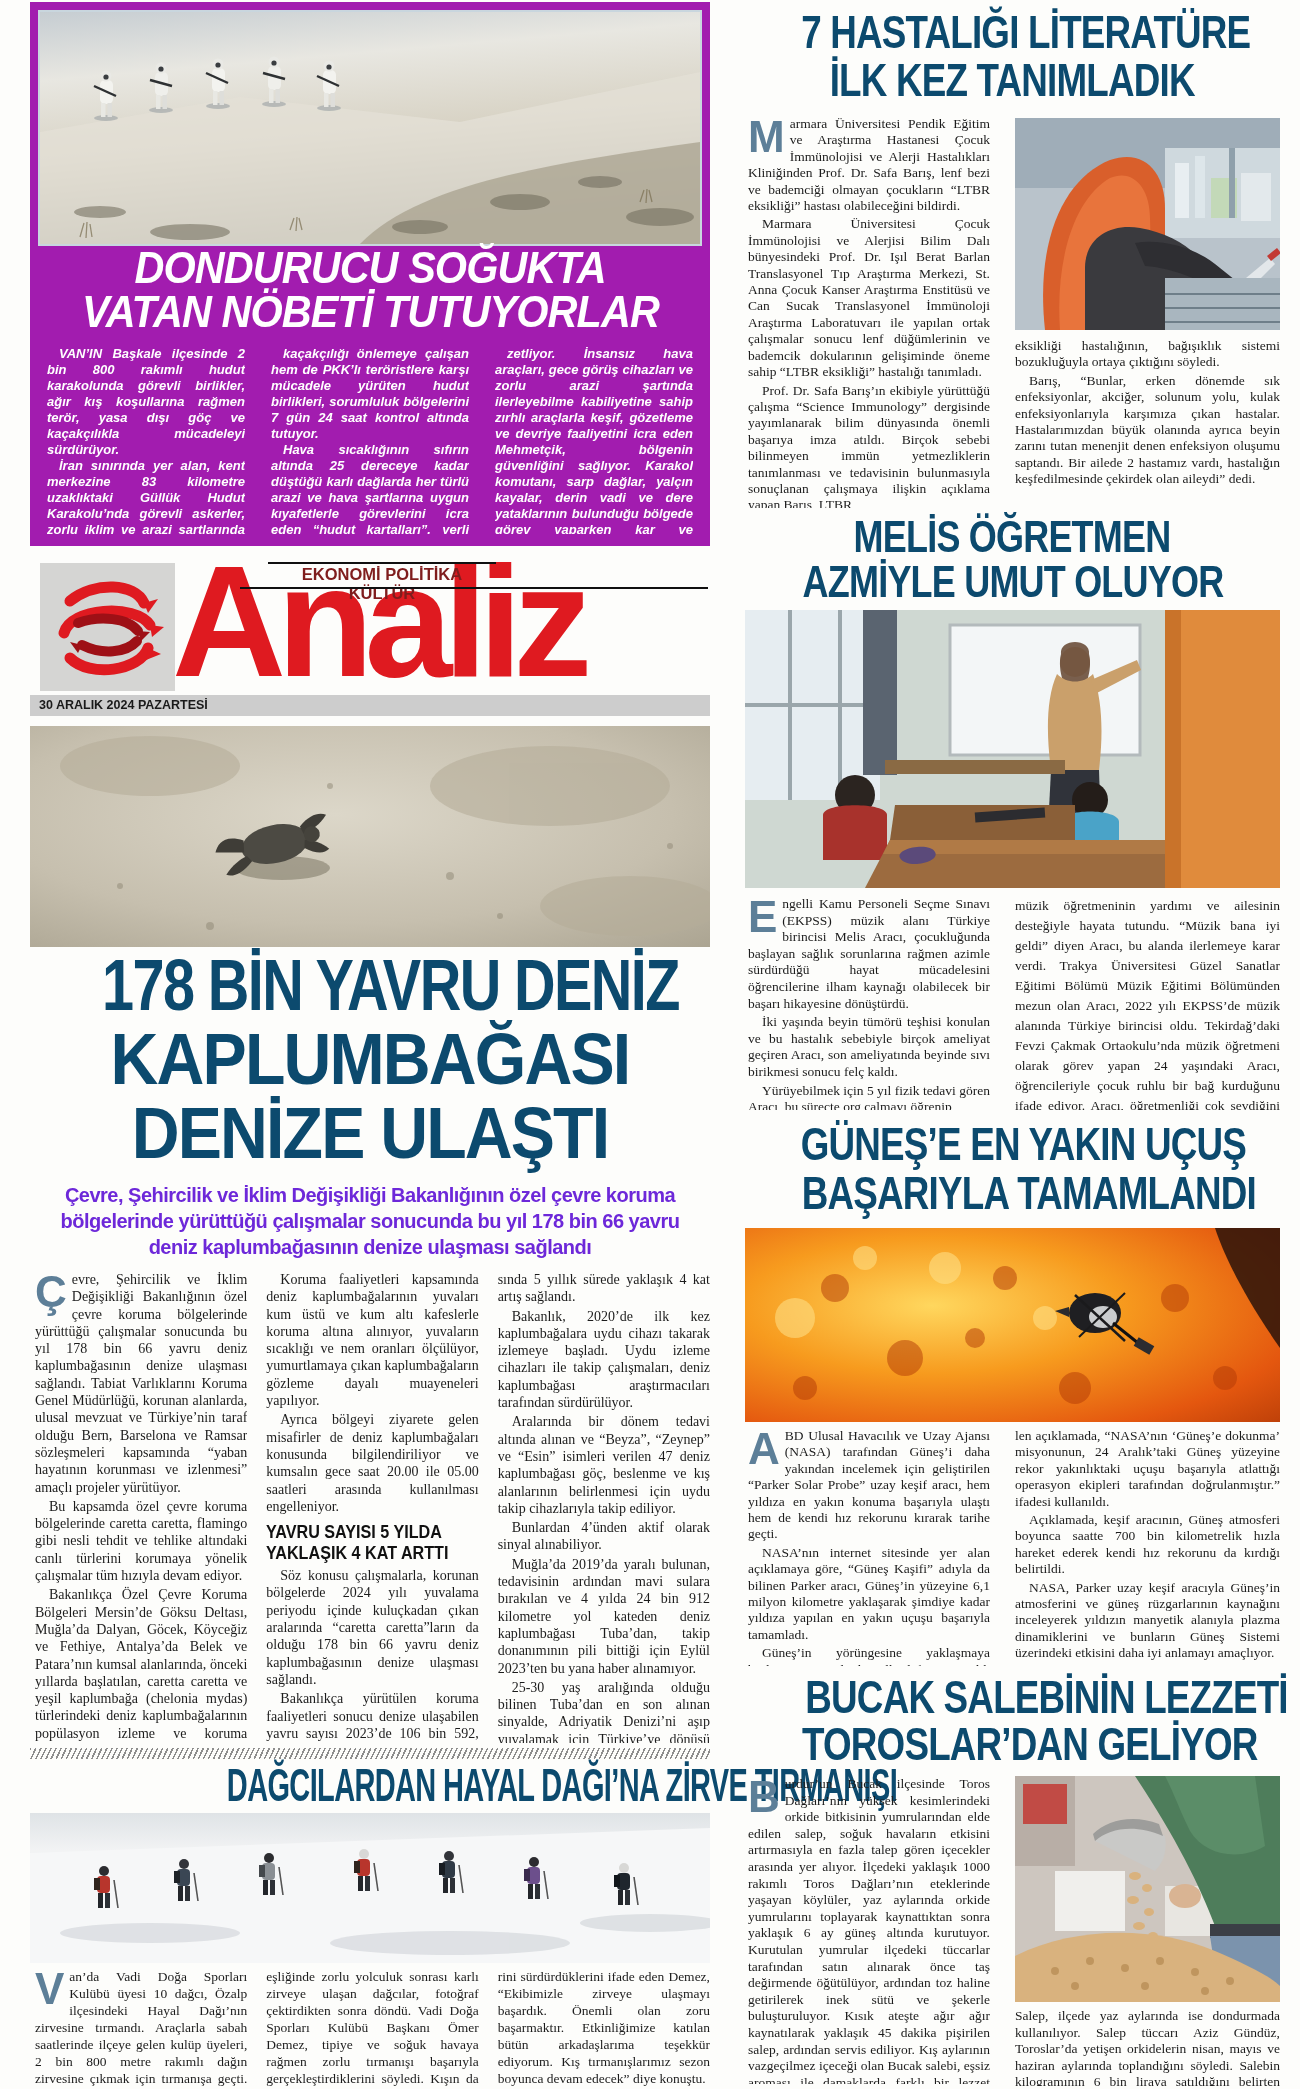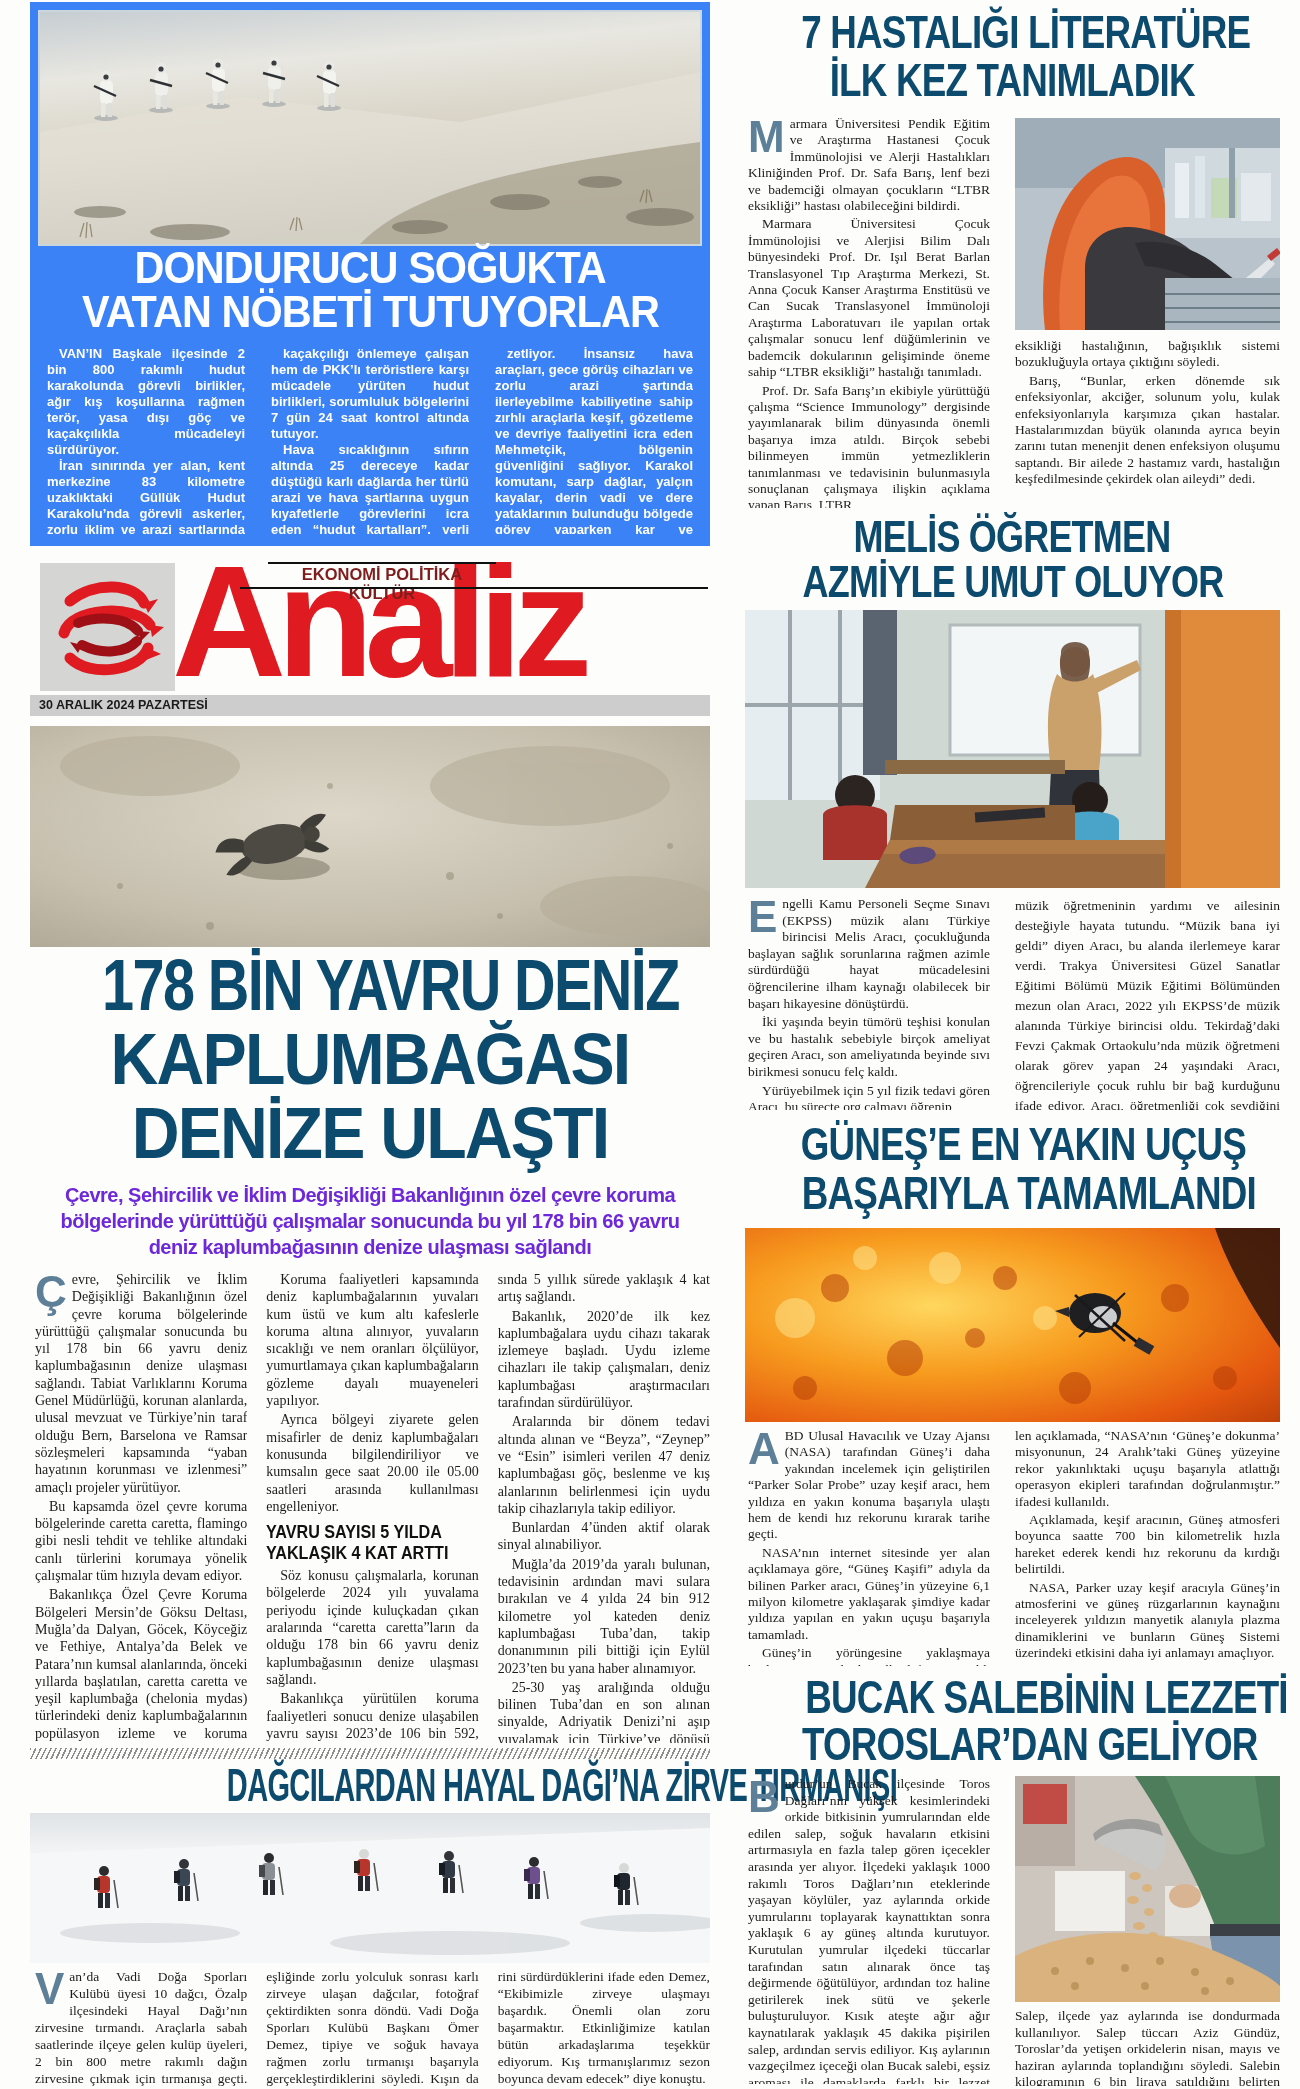--- a/index.html
+++ b/index.html
@@ -16,21 +16,21 @@
   .hl .sq3{display:inline-block;transform:scaleX(.63);transform-origin:50% 50%;white-space:nowrap;}
   
   .serif{font-family:"Liberation Serif","DejaVu Serif",serif;color:#1c1c1c;text-align:justify;}
   .serif p{margin:0 0 2px 0;text-indent:14px;}
   .serif p.np{text-indent:0;}
   .dc{float:left;font-family:"Liberation Sans",sans-serif;font-weight:bold;color:#5d7f98;
       font-size:44px;line-height:36px;padding:3px 5px 0 0;}
   .cols{position:absolute;display:flex;overflow:hidden;}
   .cols .col{flex:1;overflow:hidden;}
   
-  .panel{position:absolute;background:#3b82f6;}
+  .panel{position:absolute;background:#a21caf;font-style:italic;}
   .whitecols{color:#ffffff;font-weight:bold;font-size:13px;line-height:16px;text-align:justify;}
   .whitecols p{margin:0;text-indent:12px;}
   .midhead{font-family:"Liberation Sans",sans-serif;font-weight:900;color:#111;
            font-size:19px;line-height:21px;text-indent:0 !important;margin:6px 0 4px 0 !important;}
   .midhead span{display:inline-block;transform:scaleX(.85);transform-origin:0 50%;white-space:nowrap;}
   
   .analiz{position:absolute;color:#df1a20;font-weight:bold;letter-spacing:-9px;
           font-size:158px;line-height:130px;font-family:"Liberation Sans",sans-serif;}
   .mast-label{position:absolute;font-weight:900;font-size:16.5px;letter-spacing:0;color:#7f1d1d;
               text-align:center;}

